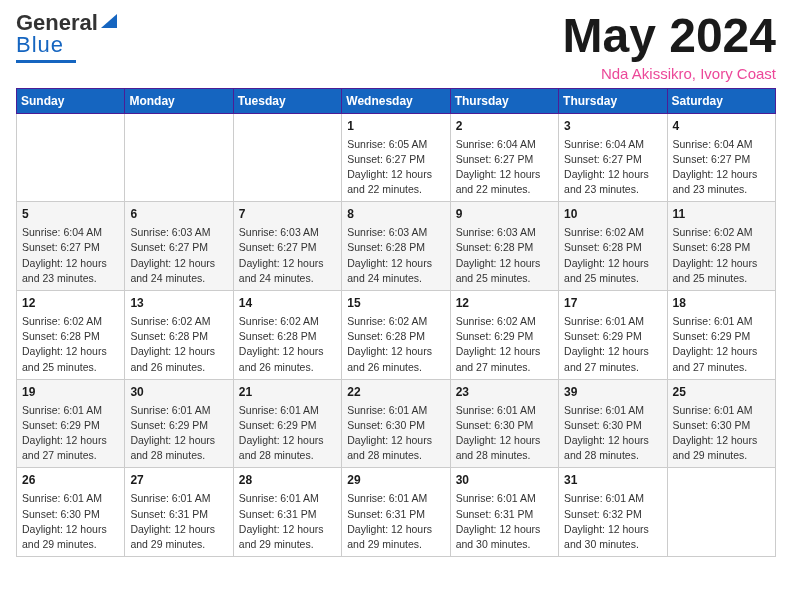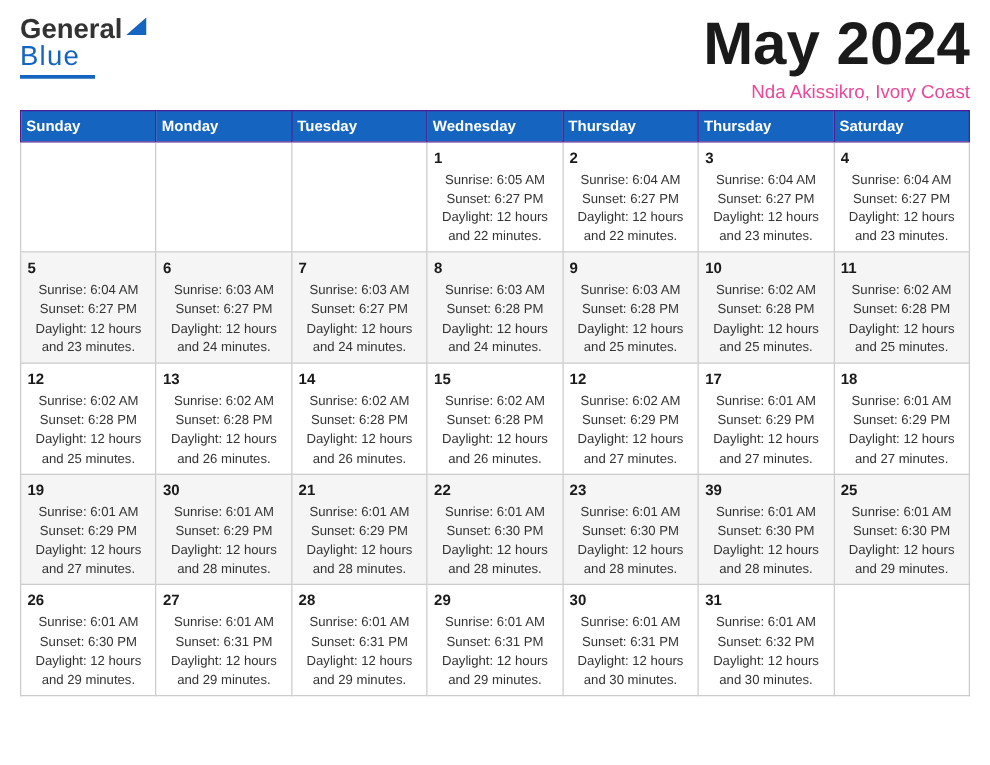--- a/index.html
+++ b/index.html
@@ -77,21 +77,20 @@
     .day-number {
       font-weight: bold;
       font-size: 12px;
       margin-bottom: 2px;
       color: #1a1a1a;
     }
     .day-info {
       font-size: 10.5px;
       color: #333;
       line-height: 1.45;
-      text-align: center;
     }
     .empty-cell {
       background: #fff !important;
     }
   </style>
 </head>
 <body>
 
 <div class="page">
   <div class="header">

